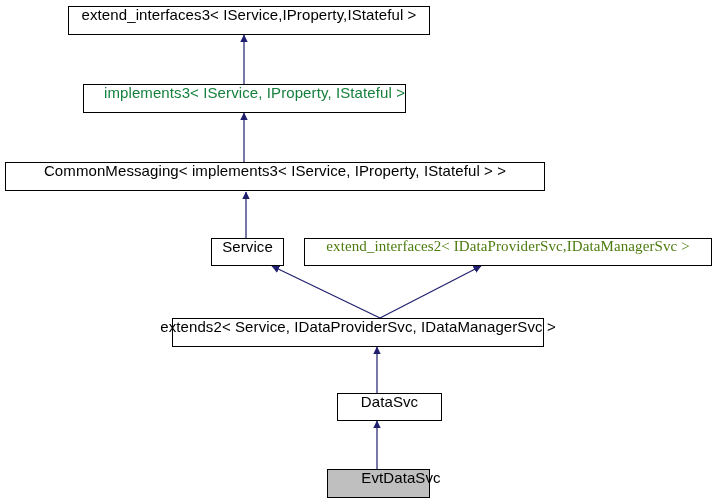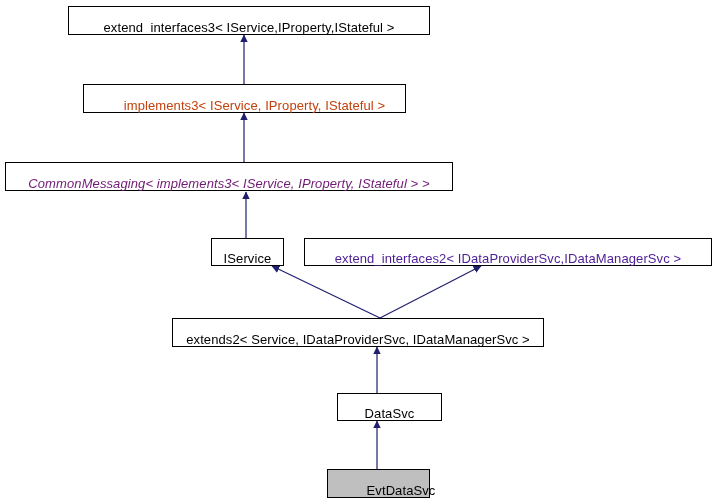--- a/index.html
+++ b/index.html
@@ -23,24 +23,24 @@
     width: 717px;
     height: 504px;
     pointer-events: none;
   }
   .uml-node {
     position: absolute;
     box-sizing: border-box;
     border: 1px solid #000000;
     background: #ffffff;
     display: flex;
-    align-items: flex-end;
+    align-items: flex-start;
     justify-content: center;
     color: #000000;
-    font-size: 13px;
+    font-size: 15px;
     line-height: 1;
     white-space: nowrap;
     letter-spacing: 0.1px;
   }
   .uml-node.highlight {
     background: #bfbfbf;
     padding-left: 45px;
   }
   .node-label {
     display: block;
@@ -64,30 +64,30 @@
         <line x1="380" y1="318" x2="272" y2="266" stroke="#1f1f6e" stroke-width="1.2" marker-end="url(#uml-arrow)"></line>
         <line x1="380" y1="318" x2="481" y2="266" stroke="#1f1f6e" stroke-width="1.2" marker-end="url(#uml-arrow)"></line>
         <line x1="377" y1="393" x2="377" y2="347" stroke="#1f1f6e" stroke-width="1.2" marker-end="url(#uml-arrow)"></line>
         <line x1="377" y1="469" x2="377" y2="421" stroke="#1f1f6e" stroke-width="1.2" marker-end="url(#uml-arrow)"></line>
       </g>
   </svg>
   <div id="node-layer">
       <div class="uml-node" style="left: 68px; top: 6px; width: 362px; height: 29px; border-color: rgb(0, 0, 0); color: rgb(0, 0, 0); background: rgb(255, 255, 255);">
         <span class="node-label">extend_interfaces3&lt; IService,IProperty,IStateful &gt;</span>
       </div>
-      <div class="uml-node" style="left: 83px; top: 84px; width: 323px; height: 29px; border-color: rgb(0, 0, 0); color: #c2410c; background: rgb(255, 255, 255); padding-left: 20px;">
+      <div class="uml-node" style="left: 83px; top: 84px; width: 323px; height: 29px; border-color: rgb(0, 0, 0); color: #15803d; background: rgb(255, 255, 255); padding-left: 20px;">
         <span class="node-label">implements3&lt; IService, IProperty, IStateful &gt;</span>
       </div>
-      <div class="uml-node" style="left: 5px; top: 162px; width: 448px; height: 29px; border-color: rgb(0, 0, 0); color: #701a75; background: rgb(255, 255, 255); font-style: italic;">
+      <div class="uml-node" style="left: 5px; top: 162px; width: 540px; height: 29px; border-color: rgb(0, 0, 0); color: #000000; background: rgb(255, 255, 255);">
         <span class="node-label">CommonMessaging&lt; implements3&lt; IService, IProperty, IStateful &gt; &gt;</span>
       </div>
       <div class="uml-node" style="left: 211px; top: 238px; width: 73px; height: 28px; border-color: rgb(0, 0, 0); color: rgb(0, 0, 0); background: rgb(255, 255, 255);">
-        <span class="node-label">IService</span>
+        <span class="node-label">Service</span>
       </div>
-      <div class="uml-node" style="left: 304px; top: 238px; width: 408px; height: 28px; border-color: rgb(0, 0, 0); color: #4c1d95; background: rgb(255, 255, 255);">
+      <div class="uml-node" style="left: 304px; top: 238px; width: 408px; height: 28px; border-color: rgb(0, 0, 0); color: #4d7c0f; background: rgb(255, 255, 255); font-family: Liberation Serif, serif;">
         <span class="node-label">extend_interfaces2&lt; IDataProviderSvc,IDataManagerSvc &gt;</span>
       </div>
       <div class="uml-node" style="left: 172px; top: 318px; width: 372px; height: 29px; border-color: rgb(0, 0, 0); color: rgb(0, 0, 0); background: rgb(255, 255, 255);">
         <span class="node-label">extends2&lt; Service, IDataProviderSvc, IDataManagerSvc &gt;</span>
       </div>
       <div class="uml-node" style="left: 337px; top: 393px; width: 105px; height: 28px; border-color: rgb(0, 0, 0); color: rgb(0, 0, 0); background: rgb(255, 255, 255);">
         <span class="node-label">DataSvc</span>
       </div>
       <div class="uml-node highlight" style="left: 327px; top: 469px; width: 103px; height: 29px; border-color: rgb(0, 0, 0); color: rgb(0, 0, 0); background: rgb(191, 191, 191);">
         <span class="node-label">EvtDataSvc</span>

